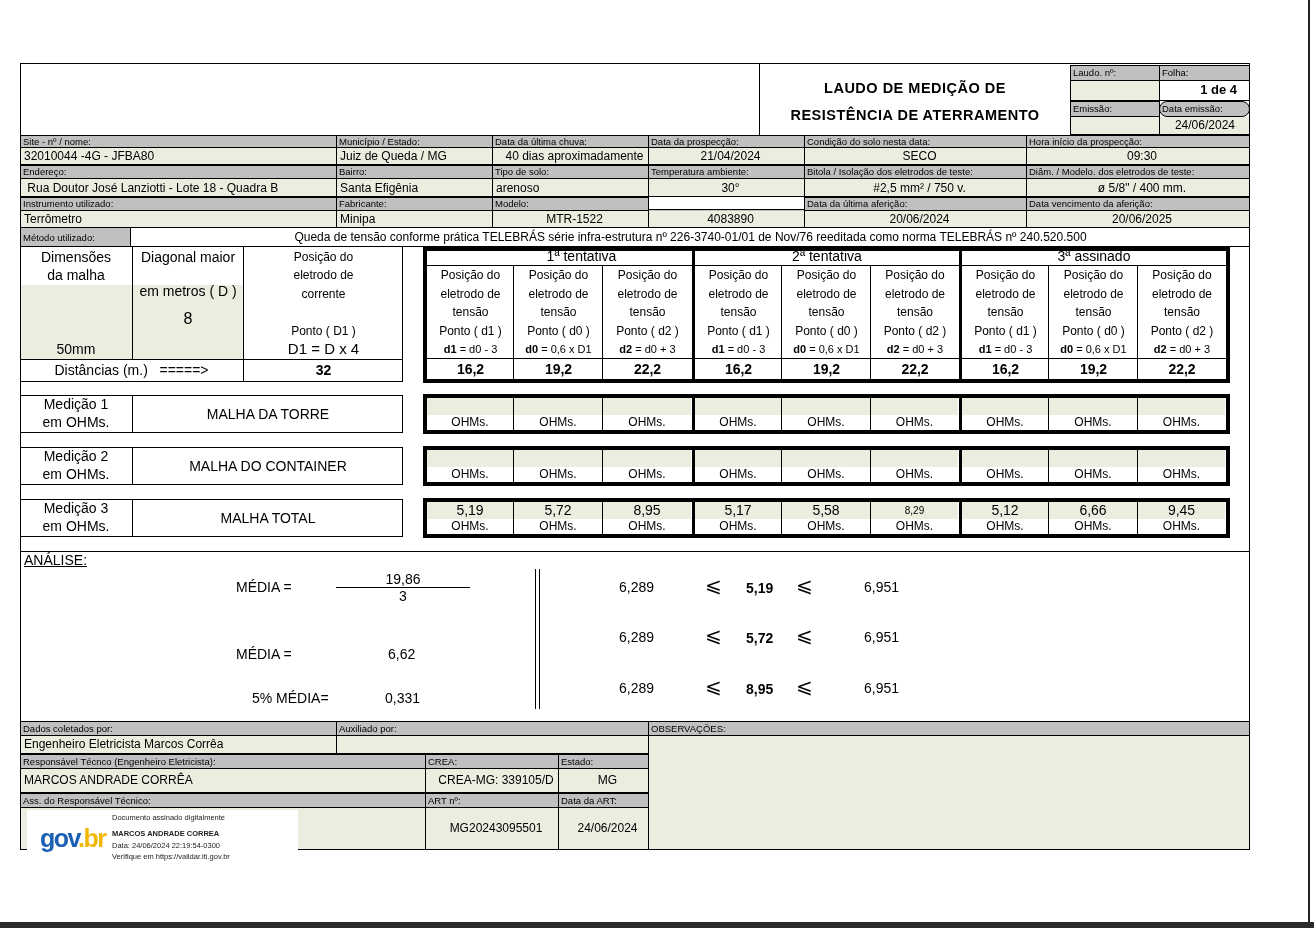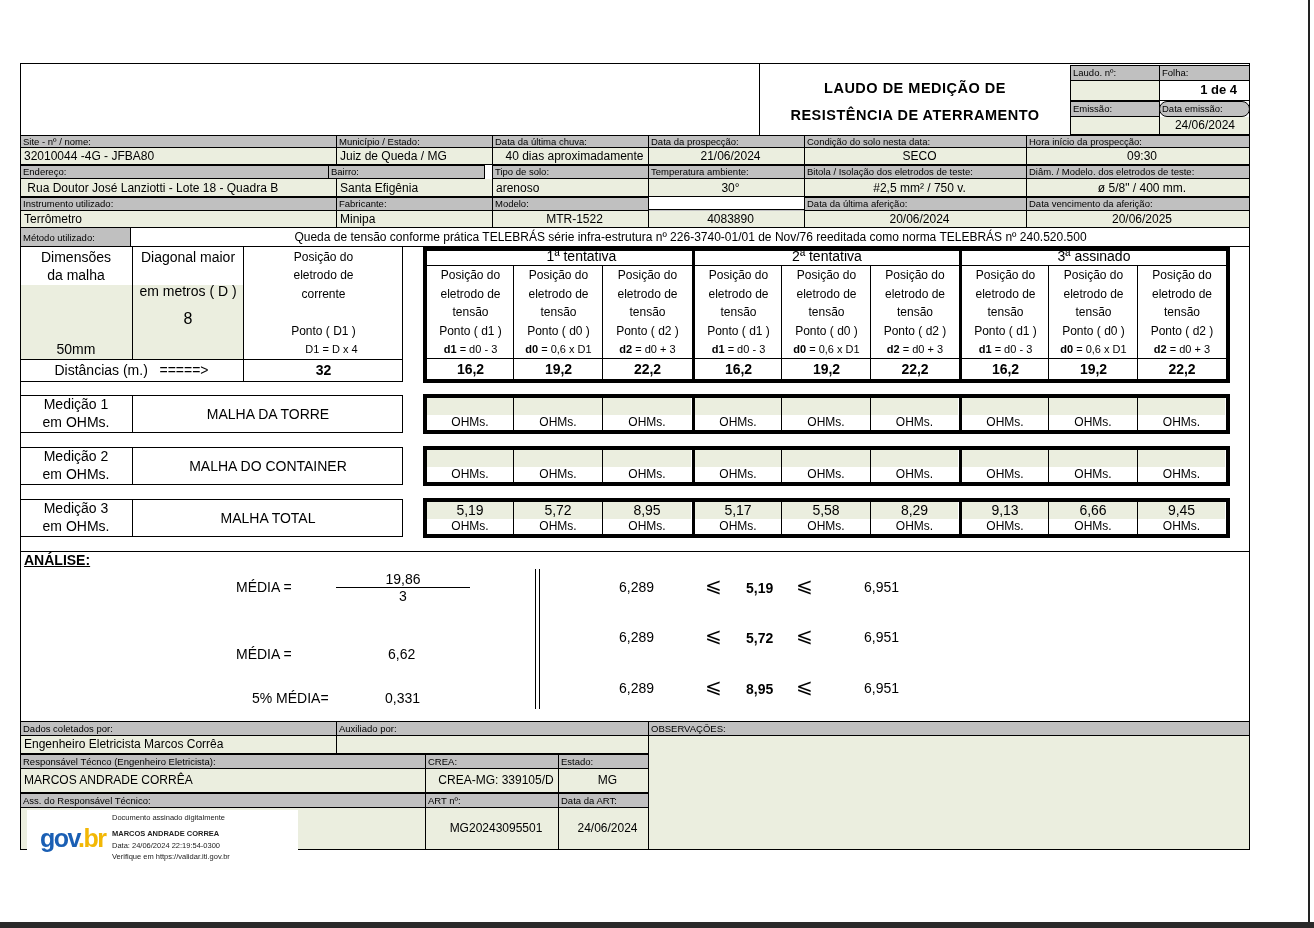--- a/index.html
+++ b/index.html
@@ -44,26 +44,26 @@
 <div class="abs lbl" style="left:20px;top:135px;width:317px;height:13px;line-height:11px;">Site - nº  /  nome:</div>
 <div class="abs lbl" style="left:336px;top:135px;width:157px;height:13px;line-height:11px;">Município / Estado:</div>
 <div class="abs lbl" style="left:492px;top:135px;width:157px;height:13px;line-height:11px;">Data da última chuva:</div>
 <div class="abs lbl" style="left:648px;top:135px;width:157px;height:13px;line-height:11px;">Data da prospecção:</div>
 <div class="abs lbl" style="left:804px;top:135px;width:223px;height:13px;line-height:11px;">Condição do solo nesta data:</div>
 <div class="abs lbl" style="left:1026px;top:135px;width:224px;height:13px;line-height:11px;">Hora início da prospecção:</div>
 
 <div class="abs val" style="left:20px;top:148px;width:317px;height:17px;">32010044 -4G - JFBA80</div>
 <div class="abs val" style="left:336px;top:148px;width:157px;height:17px;">Juiz de Queda / MG</div>
 <div class="abs val c" style="left:492px;top:148px;width:157px;height:17px;">40 dias aproximadamente</div>
-<div class="abs val c" style="left:648px;top:148px;width:157px;height:17px;">21/06/2024</div>
+<div class="abs val c" style="left:648px;top:148px;width:157px;height:17px;">21/04/2024</div>
 <div class="abs val c" style="left:804px;top:148px;width:223px;height:17px;">SECO</div>
 <div class="abs val c" style="left:1026px;top:148px;width:224px;height:17px;">09:30</div>
 
 <div class="abs lbl" style="left:20px;top:165px;width:317px;height:14px;line-height:12px;">Endereço:</div>
-<div class="abs lbl" style="left:328px;top:165px;width:157px;height:14px;line-height:12px;">Bairro:</div>
+<div class="abs lbl" style="left:336px;top:165px;width:157px;height:14px;line-height:12px;">Bairro:</div>
 <div class="abs lbl" style="left:492px;top:165px;width:157px;height:14px;line-height:12px;">Tipo de solo:</div>
 <div class="abs lbl" style="left:648px;top:165px;width:157px;height:14px;line-height:12px;">Temperatura ambiente:</div>
 <div class="abs lbl" style="left:804px;top:165px;width:223px;height:14px;line-height:12px;">Bitola / Isolação dos eletrodos de teste:</div>
 <div class="abs lbl" style="left:1026px;top:165px;width:224px;height:14px;line-height:12px;">Diâm. / Modelo. dos eletrodos de teste:</div>
 
 <div class="abs val" style="left:20px;top:179px;width:317px;height:18px;line-height:18px;white-space:pre;"> Rua Doutor José Lanziotti - Lote 18 - Quadra B</div>
 <div class="abs val" style="left:336px;top:179px;width:157px;height:18px;line-height:18px;">Santa Efigênia</div>
 <div class="abs val" style="left:492px;top:179px;width:157px;height:18px;line-height:18px;">arenoso</div>
 <div class="abs val c" style="left:648px;top:179px;width:157px;height:18px;line-height:18px;">30°</div>
 <div class="abs val c" style="left:804px;top:179px;width:223px;height:18px;line-height:18px;">#2,5 mm² / 750 v.</div>
@@ -99,21 +99,21 @@
 <div class="abs mlbl" style="left:20px;top:266px;width:112px;">da malha</div>
 <div class="abs mlbl" style="left:20px;top:340px;width:112px;">50mm</div>
 <div class="abs mlbl" style="left:132px;top:248px;width:112px;">Diagonal maior</div>
 <div class="abs mlbl" style="left:132px;top:282px;width:112px;">em metros ( D )</div>
 <div class="abs" style="left:132px;top:310px;width:112px;font-size:16px;text-align:center;">8</div>
 
 <div class="abs hd" style="left:244px;top:248px;width:159px;">Posição do</div>
 <div class="abs hd" style="left:244px;top:266px;width:159px;">eletrodo de</div>
 <div class="abs hd" style="left:244px;top:285px;width:159px;">corrente</div>
 <div class="abs hd" style="left:244px;top:322px;width:159px;">Ponto  ( D1 )</div>
-<div class="abs hd" style="left:252px;top:340px;width:159px;font-size:11px;">D1 = D x 4</div>
+<div class="abs hd" style="left:244px;top:340px;width:159px;font-size:15px;">D1 = D x 4</div>
 
 <div class="abs" style="left:20px;top:360px;width:223px;font-size:14px;line-height:20px;text-align:center;white-space:pre;">Distâncias (m.)   =====&gt;</div>
 <div class="abs bigv" style="left:244px;top:360px;width:159px;line-height:20px;text-align:center;">32</div>
 
 <div class="abs box" style="left:423px;top:247px;width:807px;height:136px;"></div>
 <div class="abs" style="left:692px;top:247px;width:3px;height:136px;background:#000;"></div>
 <div class="abs" style="left:959px;top:247px;width:3px;height:136px;background:#000;"></div>
 <div class="abs" style="left:427px;top:265px;width:799px;height:1px;background:#000;"></div>
 <div class="abs" style="left:427px;top:358px;width:799px;height:1px;background:#000;"></div>
 
@@ -265,34 +265,34 @@
          <div class="abs ohm" style="left:514px;top:519px;width:88px;height:15px;text-align:center;line-height:15px;">OHMs.</div>
     <div class="abs" style="left:602px;top:502px;width:1px;height:32px;background:#000;"></div>
     <div class="abs green" style="left:603px;top:502px;width:88px;height:17px;font-size:14px;text-align:center;line-height:17px;">8,95</div>
          <div class="abs ohm" style="left:603px;top:519px;width:88px;height:15px;text-align:center;line-height:15px;">OHMs.</div>
     <div class="abs green" style="left:695px;top:502px;width:86px;height:17px;font-size:14px;text-align:center;line-height:17px;">5,17</div>
          <div class="abs ohm" style="left:695px;top:519px;width:86px;height:15px;text-align:center;line-height:15px;">OHMs.</div>
     <div class="abs" style="left:781px;top:502px;width:1px;height:32px;background:#000;"></div>
     <div class="abs green" style="left:782px;top:502px;width:88px;height:17px;font-size:14px;text-align:center;line-height:17px;">5,58</div>
          <div class="abs ohm" style="left:782px;top:519px;width:88px;height:15px;text-align:center;line-height:15px;">OHMs.</div>
     <div class="abs" style="left:870px;top:502px;width:1px;height:32px;background:#000;"></div>
-    <div class="abs green" style="left:871px;top:502px;width:87px;height:17px;font-size:14px;text-align:center;line-height:17px;">8,29</div>
+    <div class="abs green" style="left:871px;top:502px;width:87px;height:17px;font-size:10px;text-align:center;line-height:17px;">8,29</div>
          <div class="abs ohm" style="left:871px;top:519px;width:87px;height:15px;text-align:center;line-height:15px;">OHMs.</div>
-    <div class="abs green" style="left:962px;top:502px;width:86px;height:17px;font-size:14px;text-align:center;line-height:17px;">9,13</div>
+    <div class="abs green" style="left:962px;top:502px;width:86px;height:17px;font-size:14px;text-align:center;line-height:17px;">5,12</div>
          <div class="abs ohm" style="left:962px;top:519px;width:86px;height:15px;text-align:center;line-height:15px;">OHMs.</div>
     <div class="abs" style="left:1048px;top:502px;width:1px;height:32px;background:#000;"></div>
     <div class="abs green" style="left:1049px;top:502px;width:88px;height:17px;font-size:14px;text-align:center;line-height:17px;">6,66</div>
          <div class="abs ohm" style="left:1049px;top:519px;width:88px;height:15px;text-align:center;line-height:15px;">OHMs.</div>
     <div class="abs" style="left:1137px;top:502px;width:1px;height:32px;background:#000;"></div>
     <div class="abs green" style="left:1138px;top:502px;width:87px;height:17px;font-size:14px;text-align:center;line-height:17px;">9,45</div>
          <div class="abs ohm" style="left:1138px;top:519px;width:87px;height:15px;text-align:center;line-height:15px;">OHMs.</div>
   </div>
 
 <div class="abs" style="left:20px;top:551px;width:1230px;height:1px;background:#000;"></div>
-<div class="abs" style="left:24px;top:552px;font-size:14px;font-weight:bold;text-decoration:underline;">ANÁLISE:</div>
+<div class="abs" style="left:24px;top:552px;font-size:14px;font-weight:normal;text-decoration:underline;">ANÁLISE:</div>
 <div class="abs" style="left:236px;top:579px;font-size:14px;">MÉDIA =</div>
 <div class="abs" style="left:336px;top:571px;width:134px;font-size:14px;text-align:center;">19,86</div>
 <div class="abs" style="left:336px;top:587px;width:134px;height:1px;background:#000;"></div>
 <div class="abs" style="left:336px;top:588px;width:134px;font-size:14px;text-align:center;">3</div>
 <div class="abs" style="left:236px;top:646px;font-size:14px;">MÉDIA =</div>
 <div class="abs" style="left:388px;top:646px;font-size:14px;">6,62</div>
 <div class="abs" style="left:252px;top:690px;font-size:14px;">5% MÉDIA=</div>
 <div class="abs" style="left:385px;top:690px;font-size:14px;">0,331</div>
 <div class="abs" style="left:535px;top:569px;width:5px;height:140px;border-left:1px solid #000;border-right:1px solid #000;box-sizing:border-box;"></div>
 

